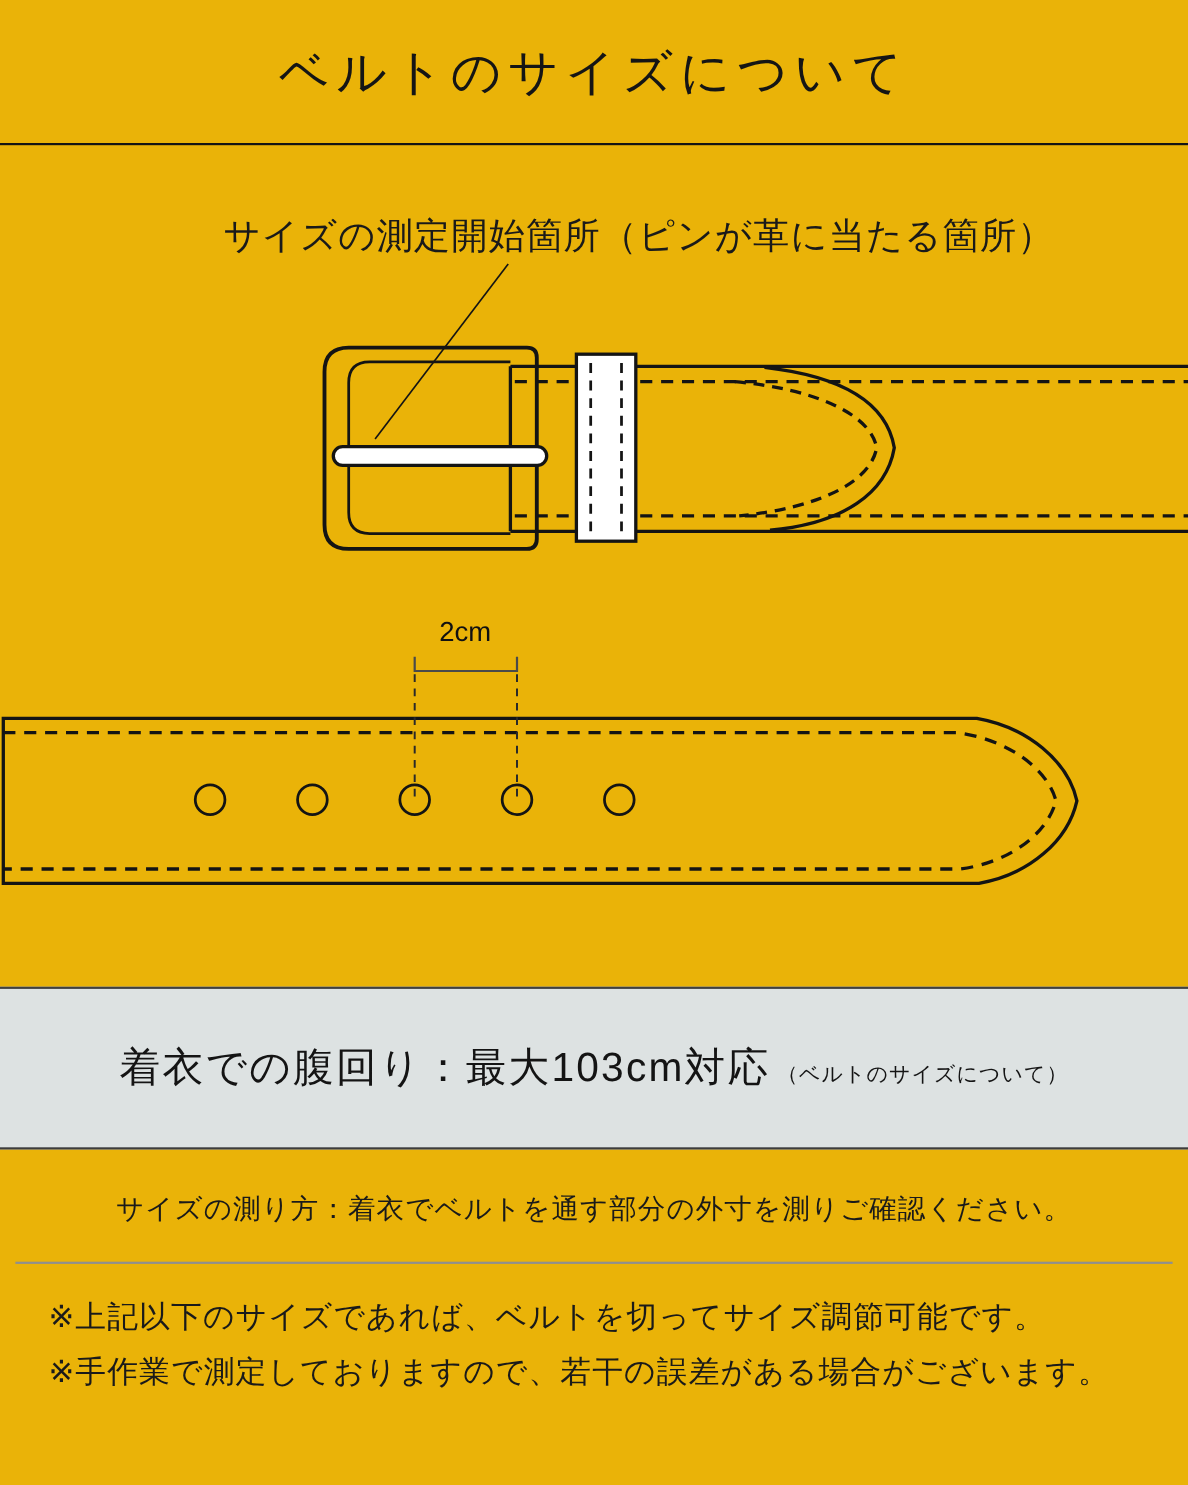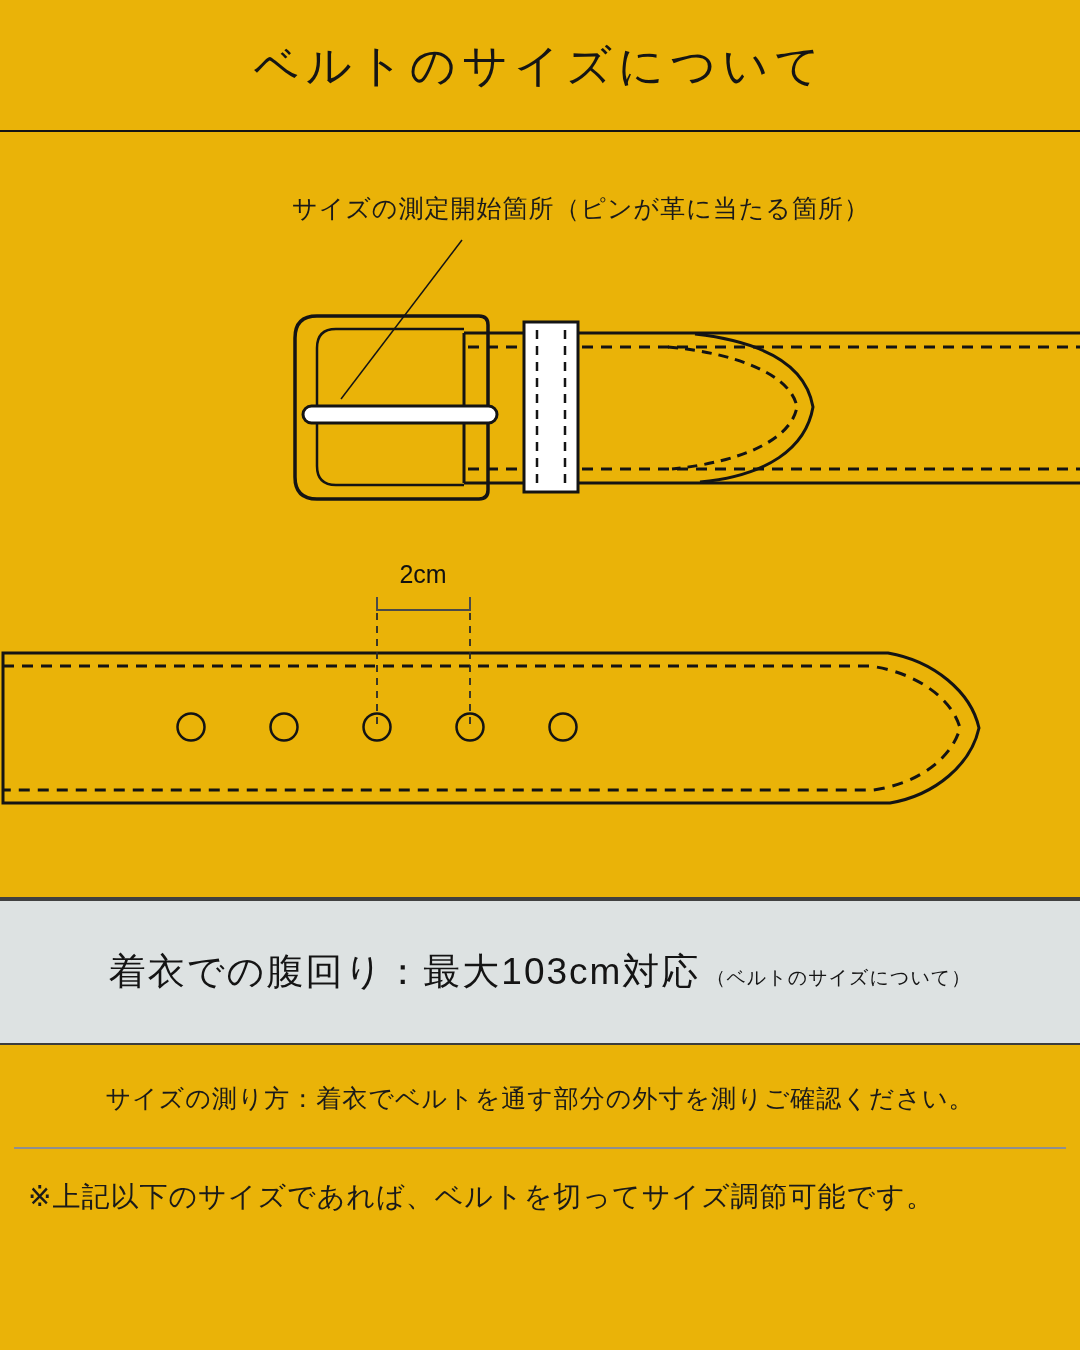--- a/index.html
+++ b/index.html
@@ -16,47 +16,47 @@
     text-align:center;
     font-size:45px;font-weight:500;letter-spacing:6px;
     color:#151515;
   }
   .title-divider{
     position:absolute;top:130px;left:0;right:0;height:2px;background:#141414;
   }
   .pointer-label{
     position:absolute;top:192px;left:0;right:0;
     text-align:center;padding-left:82px;box-sizing:border-box;
-    font-size:25px;font-weight:400;letter-spacing:1px;color:#1a1a1a;
+    font-size:33px;font-weight:400;letter-spacing:1px;color:#1a1a1a;
   }
   .diagram-svg{position:absolute;top:0;left:0;}
   .size-banner{
     position:absolute;top:897px;left:0;right:0;height:148px;
     background:#dde2e2;
-    border-top:4px solid #404040;
+    border-top:2px solid #404040;
     border-bottom:2px solid #3c3c3c;
     box-sizing:border-box;
     display:flex;align-items:center;justify-content:center;
   }
   .banner-line{display:flex;align-items:baseline;gap:6px;}
   .banner-main{font-size:37px;font-weight:500;letter-spacing:2px;color:#141414;}
   .banner-sub{font-size:19px;font-weight:400;letter-spacing:1px;color:#141414;}
   .measure-note{
     position:absolute;top:1082px;left:0;right:0;
     text-align:center;
     font-size:25px;letter-spacing:1px;color:#1a1a1a;
   }
   .note-divider{
     position:absolute;top:1147px;left:14px;right:14px;height:2px;background:#8f8f8f;
   }
   .notes{
     position:absolute;top:1172px;left:28px;right:20px;
     font-size:28px;line-height:50px;letter-spacing:1px;color:#1a1a1a;
   }
-  .note-line{white-space:nowrap;}
+  .note-line{white-space:nowrap;margin-left:16px;}
 </style>
 </head>
 <body>
 
 <div class="page">
 
   <div class="page-title">ベルトのサイズについて</div>
   <div class="title-divider"></div>
 
   <div class="pointer-label">サイズの測定開始箇所（ピンが革に当たる箇所）</div>
@@ -106,15 +106,16 @@
       <span class="banner-main">着衣での腹回り：最大103cm対応</span>
       <span class="banner-sub">（ベルトのサイズについて）</span>
     </div>
   </div>
 
   <div class="measure-note">サイズの測り方：着衣でベルトを通す部分の外寸を測りご確認ください。</div>
   <div class="note-divider"></div>
 
   <div class="notes">
     <div class="note-line">※上記以下のサイズであれば、ベルトを切ってサイズ調節可能です。</div>
+    <div class="note-line">※手作業で測定しておりますので、若干の誤差がある場合がございます。</div>
   </div>
 
 </div>
 
 </body></html>

